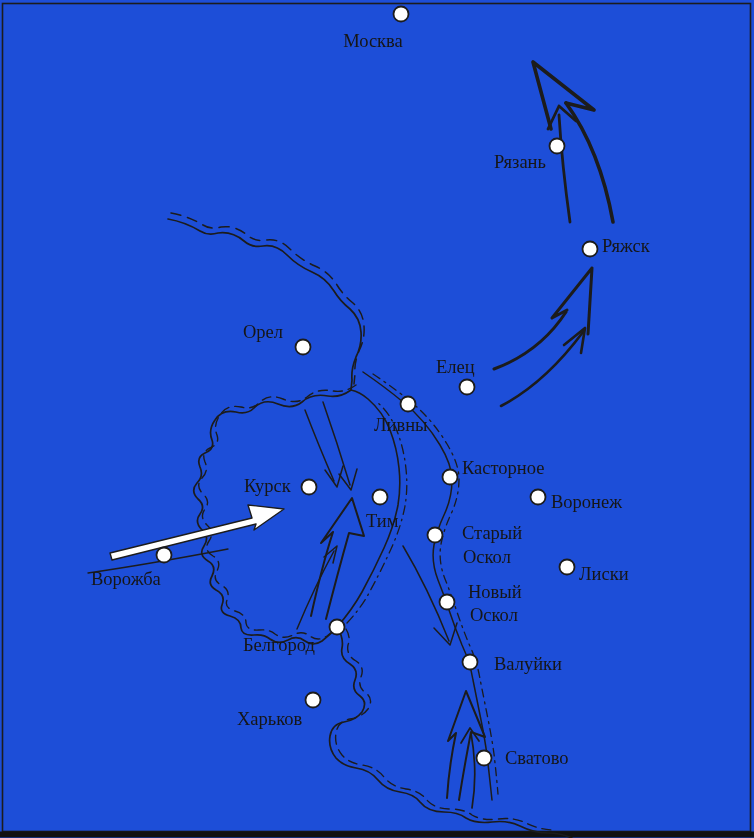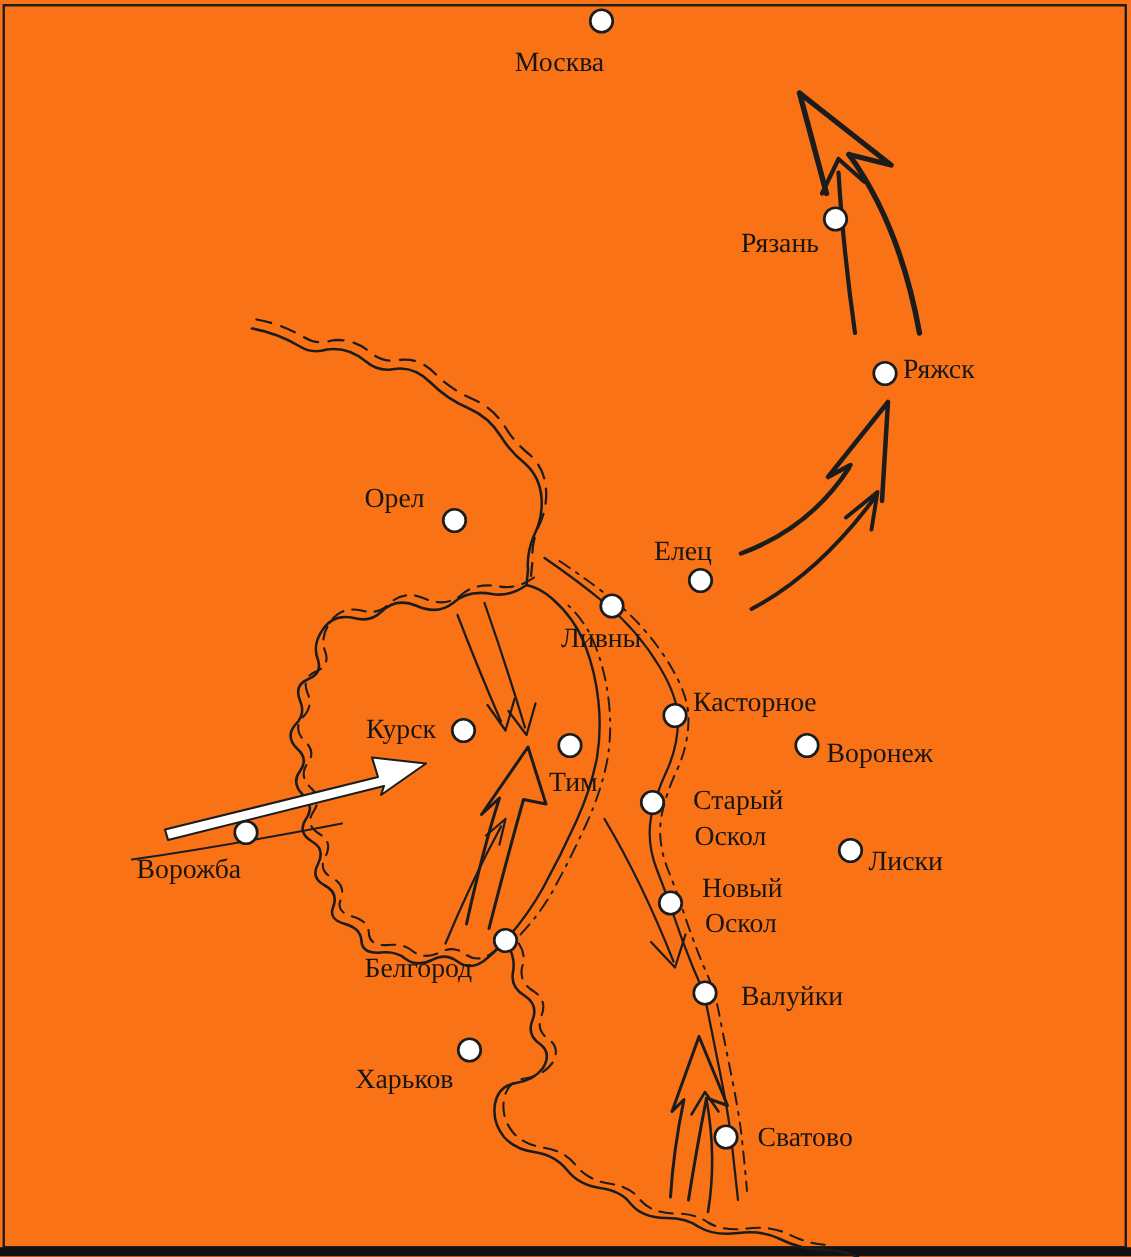--- a/index.html
+++ b/index.html
@@ -1,17 +1,17 @@
 <!DOCTYPE html>
 <html><head>
 <meta charset="utf-8">
 <style>
   html,body{margin:0;padding:0;background:#e8e8e8;}
   .stage{
-    width:754px;height:838px;position:relative;background:#f97316;
+    width:754px;height:838px;position:relative;background:#1d4ed8;
     font-family:"Liberation Serif","DejaVu Serif",serif;
     overflow:hidden;
   }
   svg{display:block;}
   text{
     font-family:"Liberation Serif","DejaVu Serif",serif;
     font-size:18.5px;
     fill:#161616;
   }
 </style>

